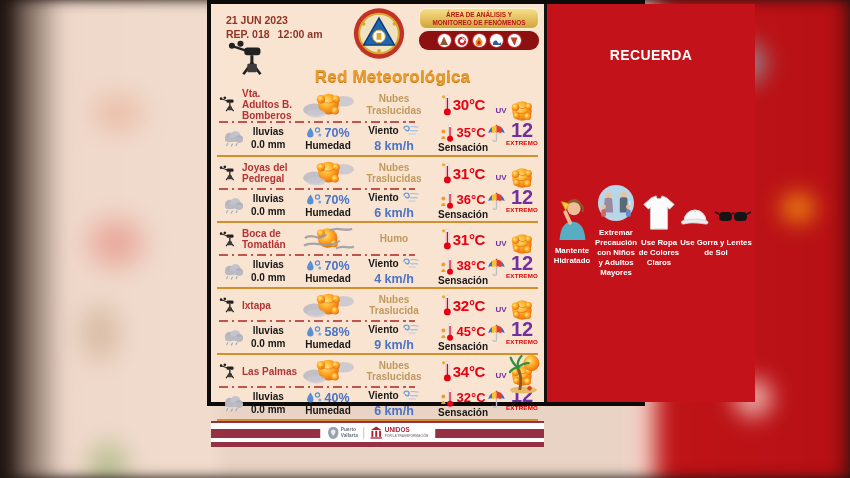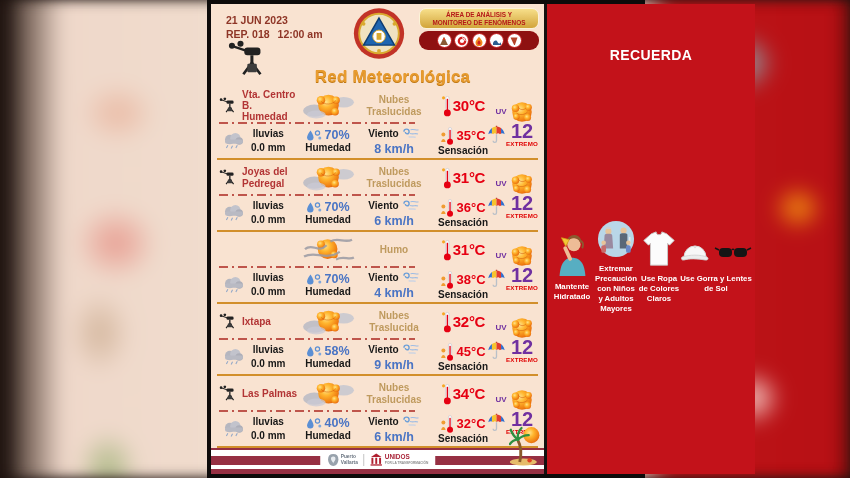--- a/index.html
+++ b/index.html
@@ -22,21 +22,21 @@
       radial-gradient(38px 35px at 165px 220px, rgba(248,155,15,.95), transparent 70%),
       radial-gradient(42px 42px at 120px 410px, rgba(255,235,228,.9), transparent 70%),
       linear-gradient(90deg, rgba(248,220,208,.95) 0 10px, rgba(248,220,208,0) 34px),
       linear-gradient(90deg, #c01418, #b61014);
   }
   .stage::after { content:""; position:absolute; inset:0; pointer-events:none;
     box-shadow: inset 14px 0 20px -8px rgba(25,12,8,.85), inset -12px 0 18px -8px rgba(25,12,8,.8),
                 inset 0 5px 10px -5px rgba(0,0,0,.55), inset 0 -5px 10px -5px rgba(0,0,0,.55); }
 
   
-  .frame { position:absolute; left:207px; top:0; width:438px; height:478px; background:#0d0b0a;
+  .frame { position:absolute; left:207px; top:0; width:438px; height:406px; background:#0d0b0a;
            padding:4px; display:flex; z-index:2; }
   .panel { width:344px; background:#f9e3d1; position:relative; display:flex; flex-direction:column; }
 
   
   .phead { position:relative; height:84px; flex:none; }
   .date-block { position:absolute; left:15px; top:10px; color:#8e3526; font-weight:bold;
                 font-size:10.5px; line-height:1.3; white-space:nowrap; }
   .date-block .rep span + span { margin-left:8px; }
   .big-station { position:absolute; left:16px; top:36px; }
   .pc-logo { position:absolute; left:139px; top:2px; }
@@ -279,21 +279,21 @@
         <div class="ptitle">Red Meteorológica</div>
       </div>
 
       <div class="rows">
 
         <div class="row">
           <div class="cell name">
             <svg width="20" height="17" viewBox="0 0 24 20">
                 <use href="#icStation"></use>
               </svg>
-            <span class="st-nm">Vta. Centro B. Humedad</span>
+            <span class="st-nm">Vta. Adultos B. Bomberos</span>
           </div>
           <div class="cell wic">
               <svg width="53" height="32" viewBox="0 0 56 34">
                 <use href="#icSunClouds"></use>
               </svg>
             </div>
           <div class="cell cond">Nubes Traslucidas</div>
           <div class="cell temp">
             <svg width="11" height="22" viewBox="0 0 11 23">
                 <use href="#icThermo"></use>
@@ -423,20 +423,26 @@
                 <svg width="15" height="19" viewBox="0 0 16 20">
                   <use href="#icFeels"></use>
                 </svg>
                 <span class="f-val">36°C</span>
               </div>
             <div class="blk">Sensación</div>
           </div>
         </div>
 
         <div class="row">
+          <div class="cell name">
+            <svg width="20" height="17" viewBox="0 0 24 20">
+                <use href="#icStation"></use>
+              </svg>
+            <span class="st-nm">Boca de Tomatlán</span>
+          </div>
           <div class="cell wic">
               <svg width="53" height="32" viewBox="0 0 56 34">
                 <use href="#icSunSmoke"></use>
               </svg>
             </div>
           <div class="cell cond">Humo</div>
           <div class="cell temp">
             <svg width="11" height="22" viewBox="0 0 11 23">
                 <use href="#icThermo"></use>
               </svg>

